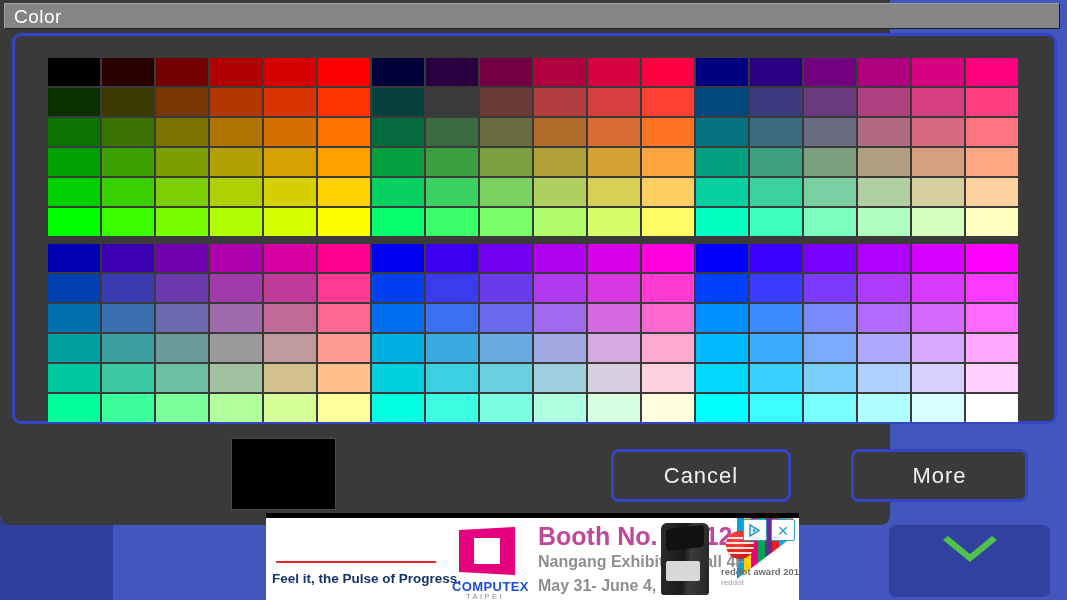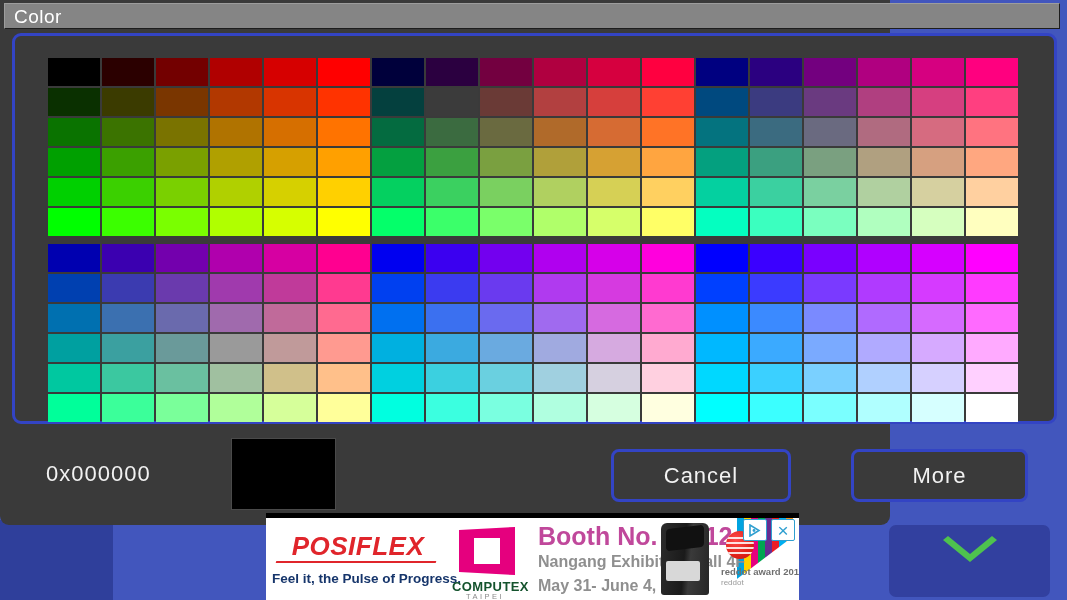--- a/index.html
+++ b/index.html
@@ -106,21 +106,21 @@
   }
   .computex-mark {
     position:absolute; left:193px; top:10px; width:56px; height:48px;
     background:#e5007e;
     clip-path: polygon(0% 6%, 100% 0%, 100% 100%, 0% 94%);
   }
   .computex-mark-hole {
     position:absolute; left:208px; top:21px; width:26px; height:26px; background:#ffffff;
   }
   .computex-word {
-    position:absolute; left:186px; top:62px; color:#14532d;
+    position:absolute; left:186px; top:62px; color:#1d4ed8;
     font-size:13px; font-weight:bold; letter-spacing:.4px;
     font-family:"Liberation Sans", sans-serif;
   }
   .computex-sub {
     position:absolute; left:200px; top:75px; color:#8a8a8a;
     font-size:7.5px; letter-spacing:2.5px; font-family:"Liberation Sans", sans-serif;
   }
   .booth-no {
     position:absolute; left:272px; top:5px;
     color:#c0489b; font-size:25px; font-weight:bold; white-space:nowrap;
@@ -457,21 +457,20 @@
               <span class="swatch" title="#3bffff" style="background: rgb(59, 255, 255); width: 52px; height: 28px;"></span>
               <span class="swatch" title="#7affff" style="background: rgb(122, 255, 255); width: 52px; height: 28px;"></span>
               <span class="swatch" title="#b0ffff" style="background: rgb(176, 255, 255); width: 52px; height: 28px;"></span>
               <span class="swatch" title="#d6ffff" style="background: rgb(214, 255, 255); width: 52px; height: 28px;"></span>
               <span class="swatch" title="#ffffff" style="background: rgb(255, 255, 255); width: 52px; height: 28px;"></span>
             </div>
           </div>
         </div>
     </div>
 
-    <div class="hexvalue">0x000000</div>
 
     <div class="preview-swatch" id="preview-swatch" style="background: rgb(0, 0, 0);"></div>
 
     <div class="btn btn-more">More</div>
     <div class="btn btn-cancel">Cancel</div>
   </div>
 
   <div class="ad-black-top"></div>
   <div class="ad">
     <div class="ad-inner">
@@ -480,21 +479,20 @@
           <span style="background: rgb(255, 210, 0); left: 7px;"></span>
           <span style="background: rgb(229, 0, 126); left: 14px;"></span>
           <span style="background: rgb(0, 166, 81); left: 21px;"></span>
           <span style="background: rgb(102, 45, 145); left: 28px;"></span>
           <span style="background: rgb(237, 28, 36); left: 35px;"></span>
           <span style="background: rgb(0, 174, 239); left: 42px;"></span>
           <span style="background: rgb(247, 148, 29); left: 49px;"></span>
         </div>
       <div class="ad-swoosh"></div>
 
-      <div class="posiflex-logo">POSIFLEX</div>
       <div class="posiflex-underline"></div>
       <div class="posiflex-tag">Feel it, the Pulse of Progress.</div>
 
       <div class="computex-mark"></div>
       <div class="computex-mark-hole"></div>
       <div class="computex-word">COMPUTEX</div>
       <div class="computex-sub">TAIPEI</div>
 
       <div class="booth-no">Booth No. L1112</div>
       <div class="hall">Nangang Exhibition Hall 4F</div>

